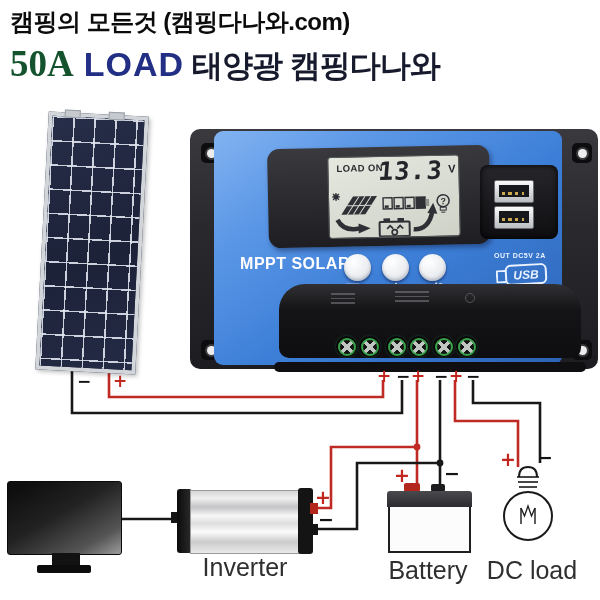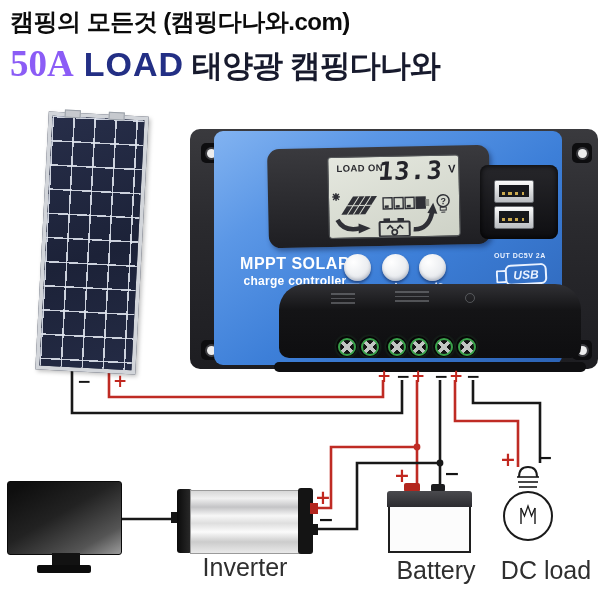--- a/index.html
+++ b/index.html
@@ -2,21 +2,21 @@
 <html><head>
 <meta charset="utf-8">
 <style>
   html,body{margin:0;padding:0;}
   body{width:600px;height:600px;position:relative;background:#fff;overflow:hidden;
        font-family:"Liberation Sans",sans-serif;}
   .abs{position:absolute;}
   
   .h1{left:10px;top:6px;font-size:24px;font-weight:bold;color:#0b0b0b;letter-spacing:-0.5px;}
   .h2{left:10px;top:42px;white-space:nowrap;}
-  .h2 .amp{font-family:"Liberation Serif",serif;font-size:37px;font-weight:bold;color:#8b5cf6;text-align:center;}
+  .h2 .amp{font-family:"Liberation Serif",serif;font-size:37px;font-weight:bold;color:#14532d;text-align:center;}
   .h2 .tech{font-size:34px;font-weight:bold;color:#232f85;margin-left:10px;letter-spacing:1px;}
   .h2 .prod{font-size:31px;font-weight:bold;color:#171a2d;margin-left:8px;letter-spacing:-1px;}
   
   .panel{left:42px;top:114px;width:92px;height:250px;transform:rotate(3deg);
          background:#1e2438;border:4px solid #d2d5da;box-shadow:2px 2px 4px rgba(0,0,0,.25);z-index:2;}
   .cells{position:absolute;inset:0;
     background-image:
       repeating-linear-gradient(90deg, rgba(223,228,238,.9) 0 1.5px, transparent 1.5px 21px),
       repeating-linear-gradient(180deg, rgba(223,228,238,.9) 0 1.5px, transparent 1.5px 24.2px),
       linear-gradient(160deg,#272e49 0%,#1c2238 55%,#242b45 100%);}
@@ -206,21 +206,20 @@
         </div>
       <div class="usbport" style="top:41px;">
           <i>
             <b></b>
           </i>
         </div>
     </div>
 
     <div class="brand">
       <div class="t1">MPPT SOLAR</div>
-      <div class="t2">charge controller</div>
     </div>
 
     <div class="btn" style="left:130px;"></div>
     <div class="btn" style="left:168px;"></div>
     <div class="btn" style="left:205px;"></div>
 
     <svg style="position:absolute;left:130px;top:150px;" width="104" height="14" viewBox="0 0 104 14">
       <g fill="#eef2ff" stroke="#eef2ff">
         <g>
           <rect x="1" y="3.5" width="15" height="8" rx="1" fill="none" stroke-width="1.4"></rect>
@@ -298,28 +297,28 @@
 <div class="abs devlabel" style="left:195px;top:553px;width:100px;">Inverter</div>
 
 <div class="abs battery">
   <div class="btP"></div>
   <div class="btN"></div>
   <div class="btop"></div>
   <div class="bbody"></div>
 </div>
 <span class="abs dlab red" style="left:394px;top:464px;">+</span>
 <span class="abs dlab blk" style="left:444px;top:462px;">−</span>
-<div class="abs devlabel" style="left:391px;top:556px;width:90px;">Battery</div>
+<div class="abs devlabel" style="left:383px;top:556px;width:90px;">Battery</div>
 
 <svg class="abs" style="left:490px;top:464px;z-index:2;" width="76" height="86" viewBox="0 0 76 86">
   <g stroke="#1a1a1a" stroke-width="2" fill="#fff">
     <path d="M29,13 Q29,3 38,3 Q47,3 47,13"></path>
     <path d="M27,13 H49" stroke-width="1.6"></path>
     <path d="M28,18 H48" stroke-width="1.6"></path>
     <path d="M29,23 H47" stroke-width="1.6"></path>
     <circle cx="38" cy="52" r="24"></circle>
     <path d="M31,60 V44 M45,60 V44" fill="none" stroke-width="1.4"></path>
     <path d="M31,44 l3.5,8 l3.5,-10 l3.5,10 l3.5,-8" fill="none" stroke-width="1.3"></path>
   </g>
 </svg>
 <span class="abs dlab red" style="left:500px;top:448px;">+</span>
 <span class="abs dlab blk" style="left:537px;top:446px;">−</span>
-<div class="abs devlabel" style="left:500px;top:556px;width:92px;">DC load</div>
+<div class="abs devlabel" style="left:486px;top:556px;width:92px;">DC load</div>
 
 </body></html>

